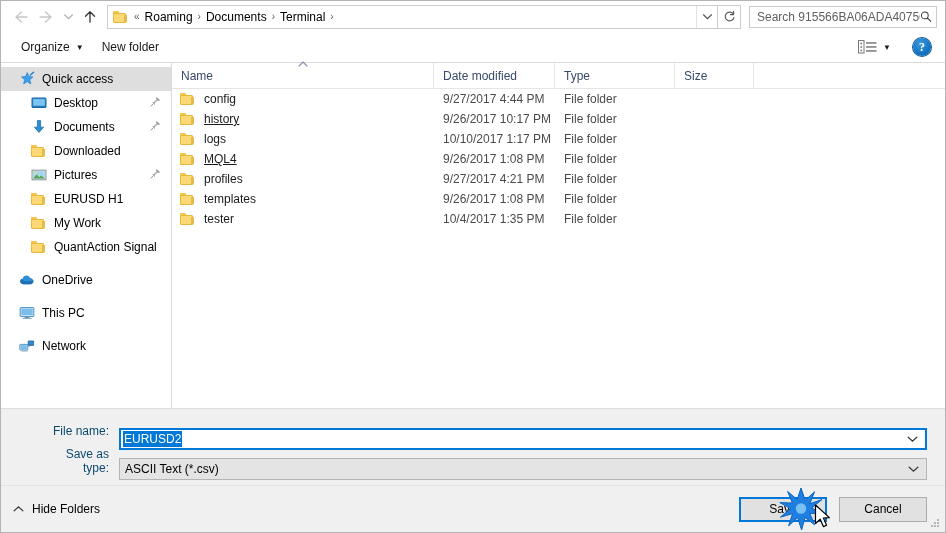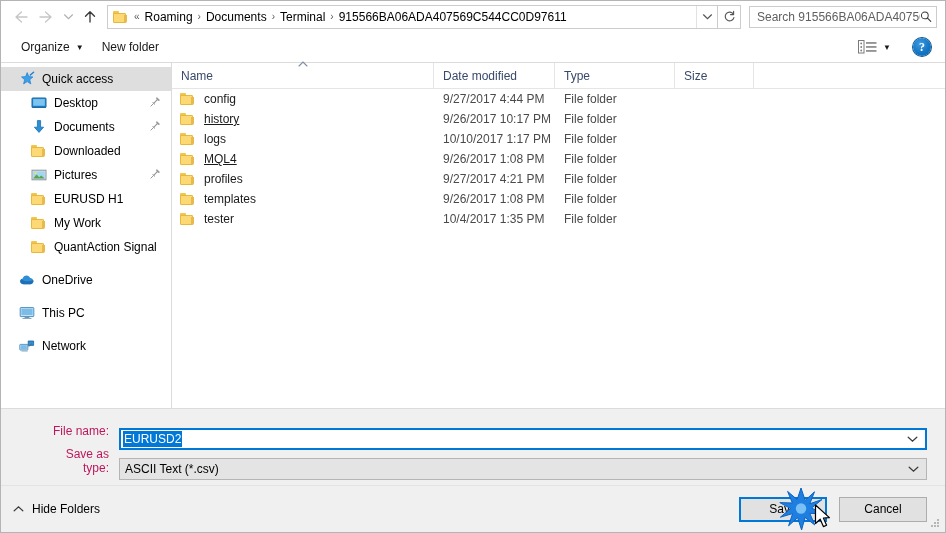--- a/index.html
+++ b/index.html
@@ -245,21 +245,21 @@
     flex: none;
   }
   .form-row {
     display: flex; align-items: center;
     height: 24px; margin-bottom: 6px;
     padding-right: 18px;
   }
   .form-label {
     width: 118px; flex: none;
     text-align: right; padding-right: 10px;
-    font-size: 12px; color: #be185d;
+    font-size: 12px; color: #0c4a6e;
     box-sizing: border-box;
     padding-left: 44px;
   }
   .combo {
     flex: 1 1 auto; height: 22px;
     box-sizing: border-box;
     display: flex; align-items: center;
     position: relative;
     font-size: 12px;
     margin-top: 15px;
@@ -364,21 +364,20 @@
           </div>
       </div>
       <div class="crumbs">
         <span class="crumb-sep">«</span>
         <span class="crumb">Roaming</span>
         <span class="crumb-sep">›</span>
         <span class="crumb">Documents</span>
         <span class="crumb-sep">›</span>
         <span class="crumb">Terminal</span>
         <span class="crumb-sep">›</span>
-        <span class="crumb">915566BA06ADA407569C544CC0D97611</span>
       </div>
       <div class="addr-chev">
         <svg width="11" height="11" viewBox="0 0 11 11">
           <path d="M1.5 3.8 L5.5 7.6 L9.5 3.8" stroke="#555" stroke-width="1.2" fill="none" stroke-linecap="round"></path>
         </svg>
       </div>
     </div>
 
     <div class="refresh-btn">
       <svg width="13" height="13" viewBox="0 0 13 13">

